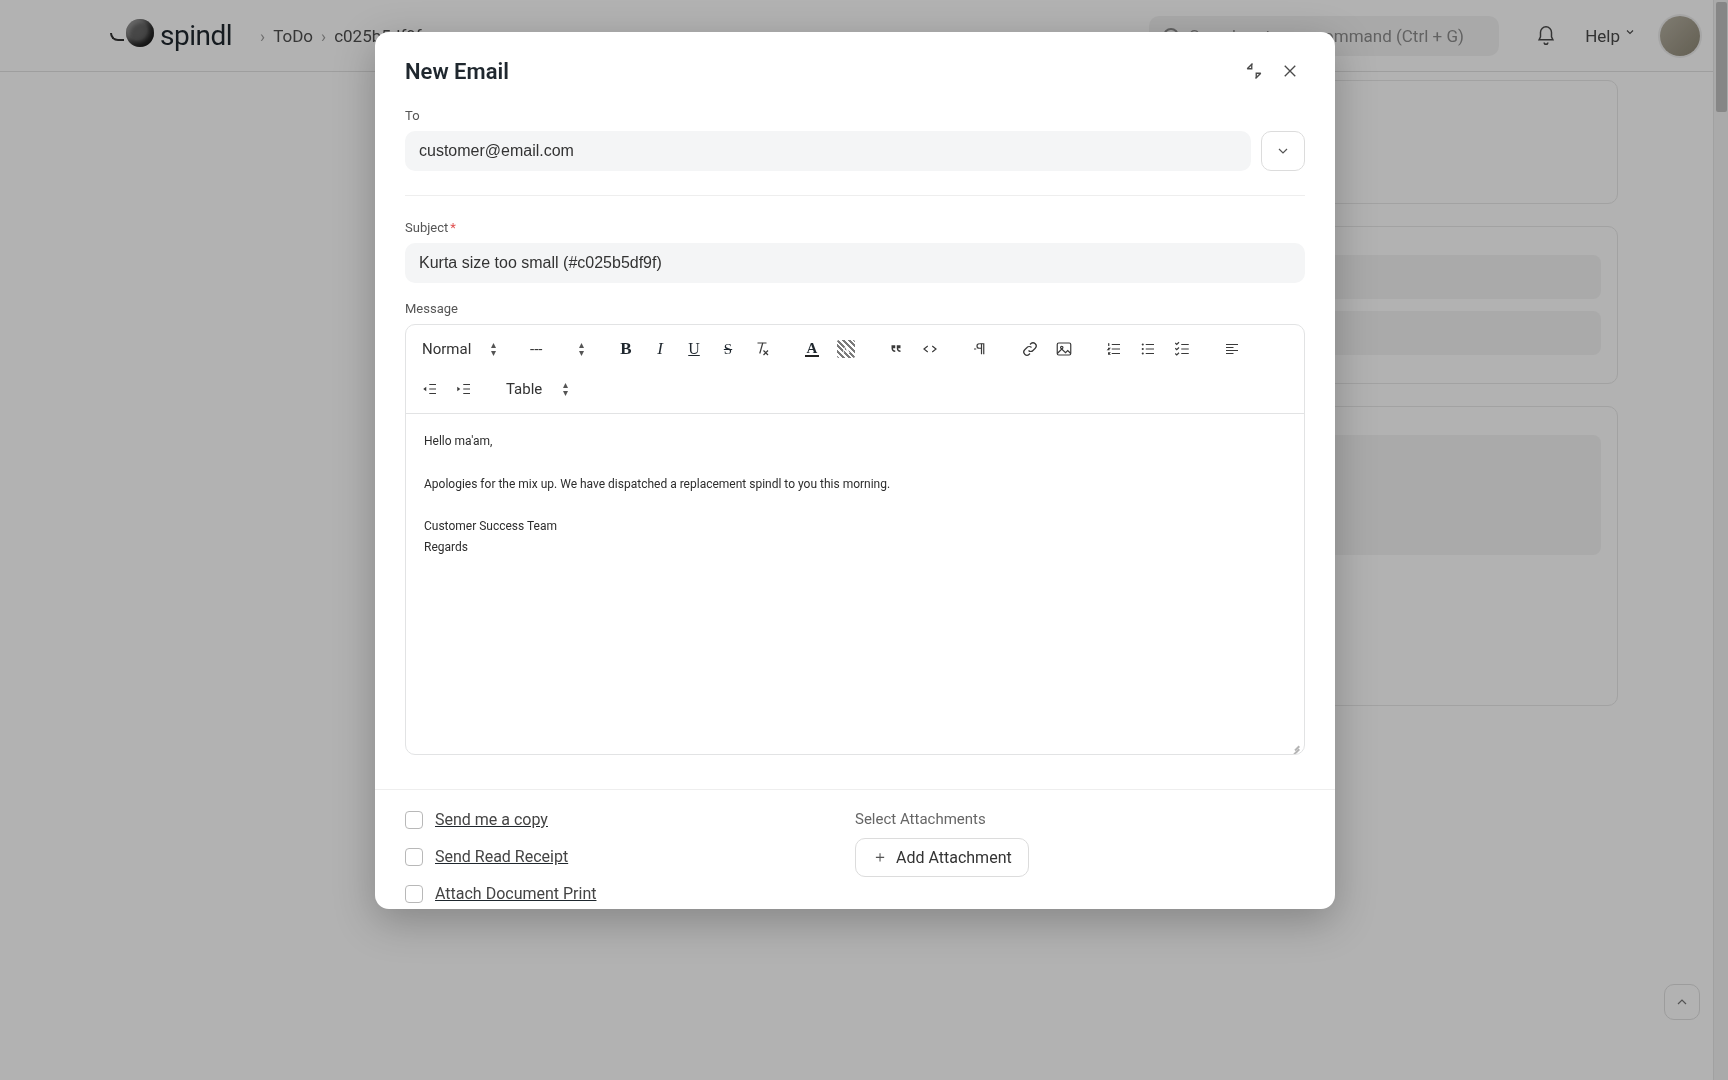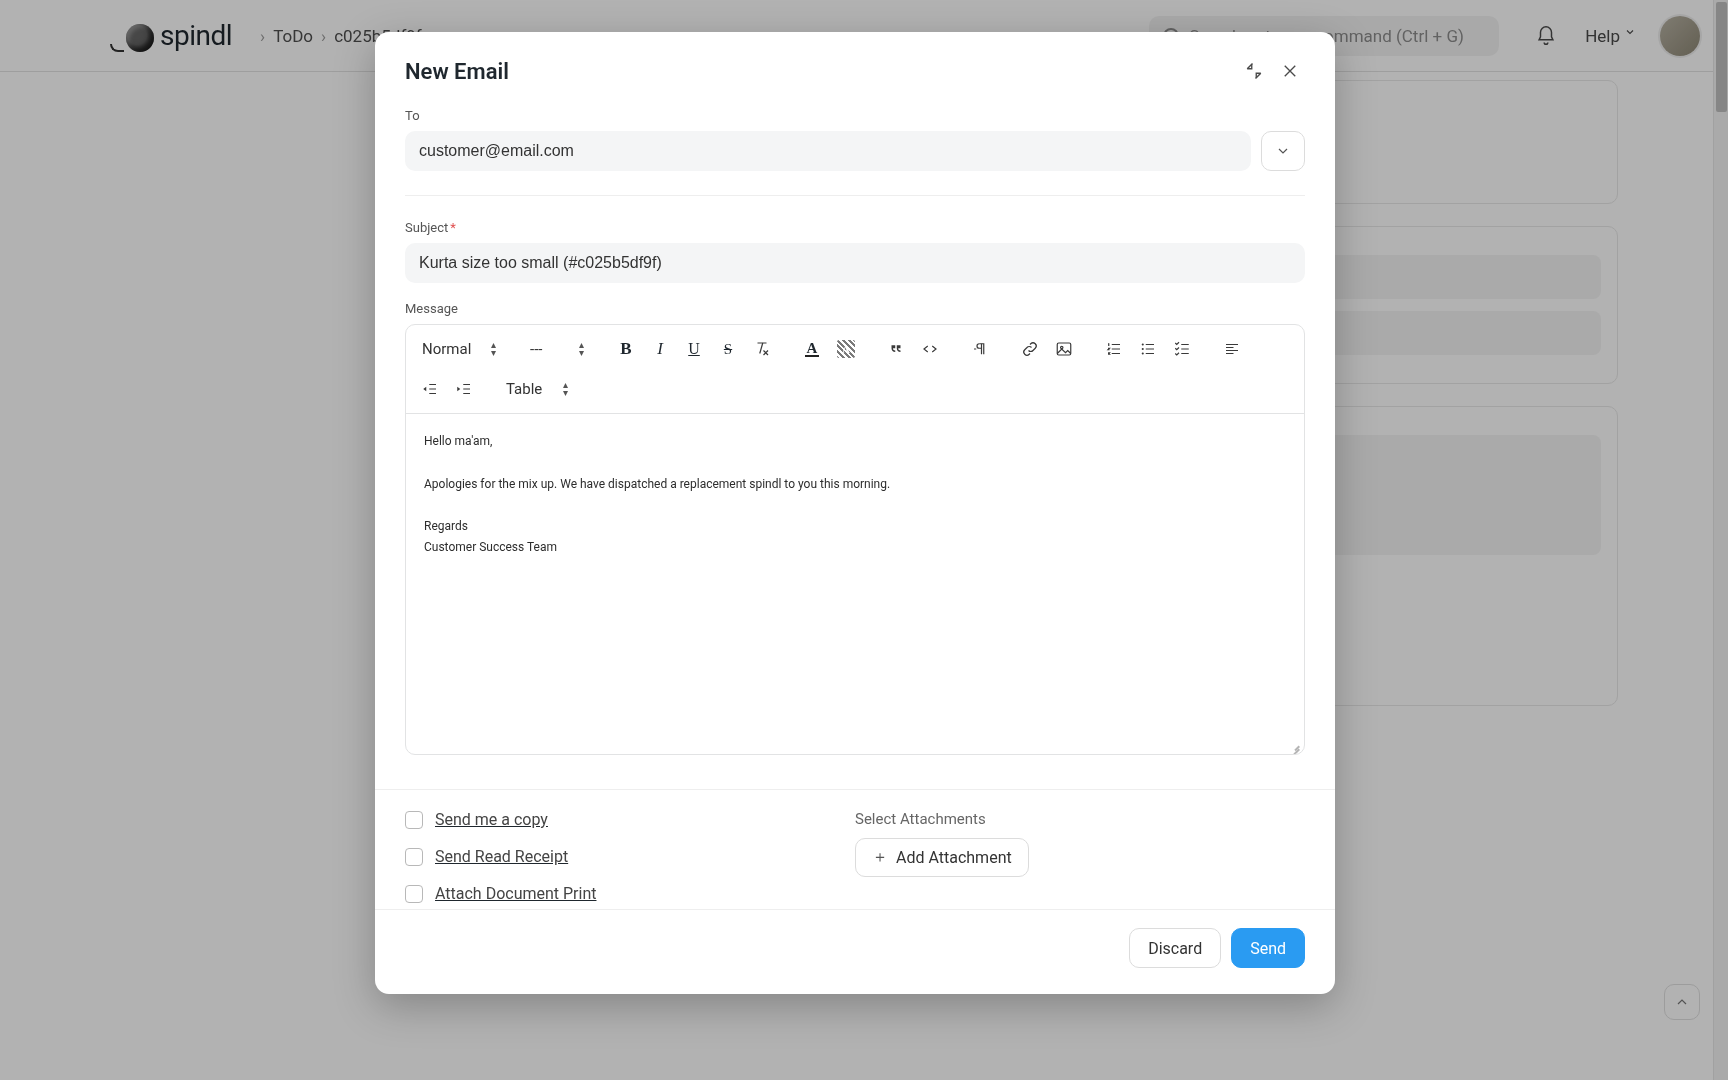--- a/index.html
+++ b/index.html
@@ -5,21 +5,21 @@
   * { box-sizing: border-box; margin: 0; padding: 0; }
   html, body { width: 1728px; height: 1080px; font-family: -apple-system, BlinkMacSystemFont, "Segoe UI", Roboto, Helvetica, Arial, sans-serif; background:#fff; color:#1f272e; }
   body { position: relative; overflow: hidden; }
 
   
   .fake-scrollbar { position:absolute; right:0; top:0; width:15px; height:100%; background:#f4f4f4; border-left:1px solid #e7e7e7; }
   .fake-scrollbar .thumb { position:absolute; left:2px; top:2px; width:11px; height:110px; background:#c1c1c1; border-radius:2px; }
 
   
   .header { height:72px; border-bottom:1px solid #e3e3e3; display:flex; align-items:center; padding:0 28px 0 110px; }
-  .logo { display:flex; align-items:flex-end; gap:6px; font-size:28px; font-weight:400; letter-spacing:-0.5px; }
+  .logo { display:flex; align-items:flex-start; gap:6px; font-size:28px; font-weight:400; letter-spacing:-0.5px; }
   .logo .yarn { width:28px; height:28px; border-radius:50%; background:
       radial-gradient(circle at 40% 40%, #666 0 40%, #444 60%, #222 100%);
     box-shadow: inset -4px -4px 6px rgba(0,0,0,.5), inset 3px 3px 4px rgba(255,255,255,.3);
     position:relative; }
   .logo .tail { width:14px; height:8px; border-bottom:2px solid #333; border-left:2px solid #333; border-radius:0 0 0 8px; margin-right:-4px; margin-top:14px;}
   .breadcrumbs { display:flex; align-items:center; gap:8px; margin-left:28px; color:#4f4f4f; font-size:17px; }
   .breadcrumbs .chev { color:#9b9b9b; }
   .header-spacer { flex:1; }
   .search-box { width:350px; height:40px; background:#f3f3f3; border-radius:10px; display:flex; align-items:center; padding:0 14px; gap:10px; color:#8d8d8d; font-size:17px;}
   .search-icon { width:16px; height:16px; border:2px solid #8d8d8d; border-radius:50%; position:relative;}
@@ -330,22 +330,22 @@
               </span>
           </div>
         </div>
       </div>
 
       <div class="editor-body">
         <p>Hello ma'am,</p>
         <div class="blankline"></div>
         <p>Apologies for the mix up. We have dispatched a replacement spindl to you this morning.</p>
         <div class="blankline"></div>
+        <p>Customer Success Team</p>
         <p>Regards</p>
-        <p>Customer Success Team</p>
         <span class="resize-handle"></span>
       </div>
     </div>
   </div>
 
   <div class="bottom">
     <div class="opts-col">
       <label class="chk">
         <span class="box"></span>
         <span>Send me a copy</span>
@@ -361,21 +361,13 @@
     </div>
     <div class="attach-col">
       <div class="lbl">Select Attachments</div>
       <div class="add-attach">
         <span class="plus">＋</span>
         <span>Add Attachment</span>
       </div>
     </div>
   </div>
 
-  <div class="modal-footer">
-    <div class="btn secondary">
-        <span>Discard</span>
-      </div>
-    <div class="btn primary">
-        <span>Send</span>
-      </div>
-  </div>
 </div>
 
 </body></html>

